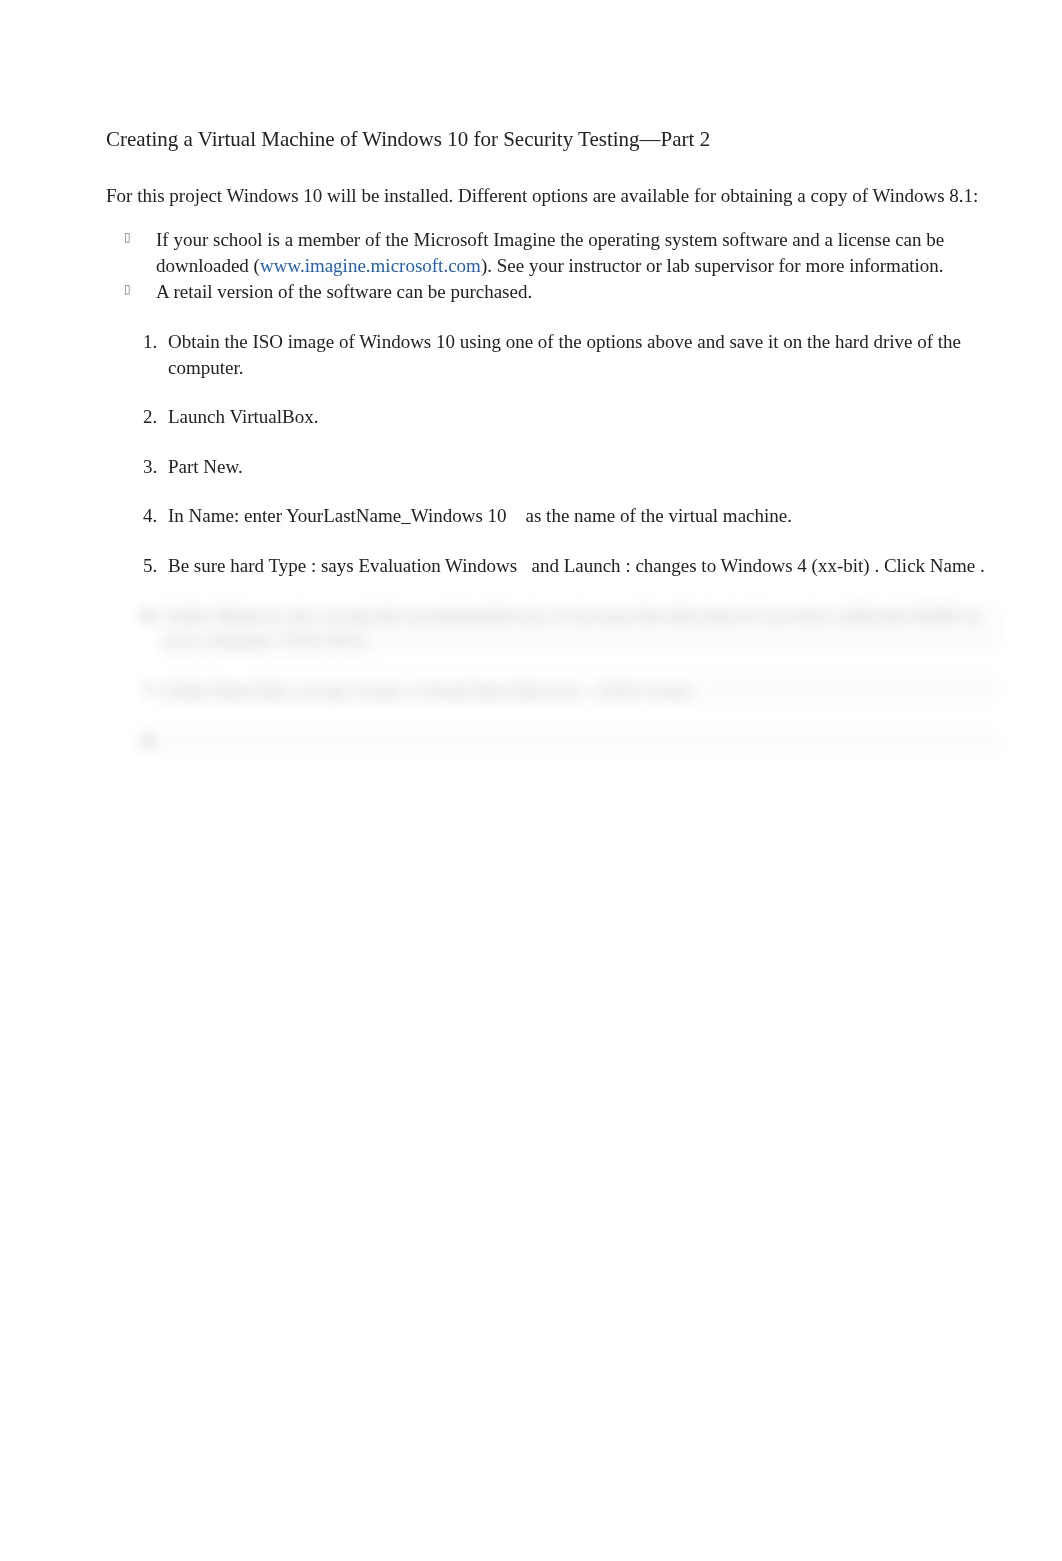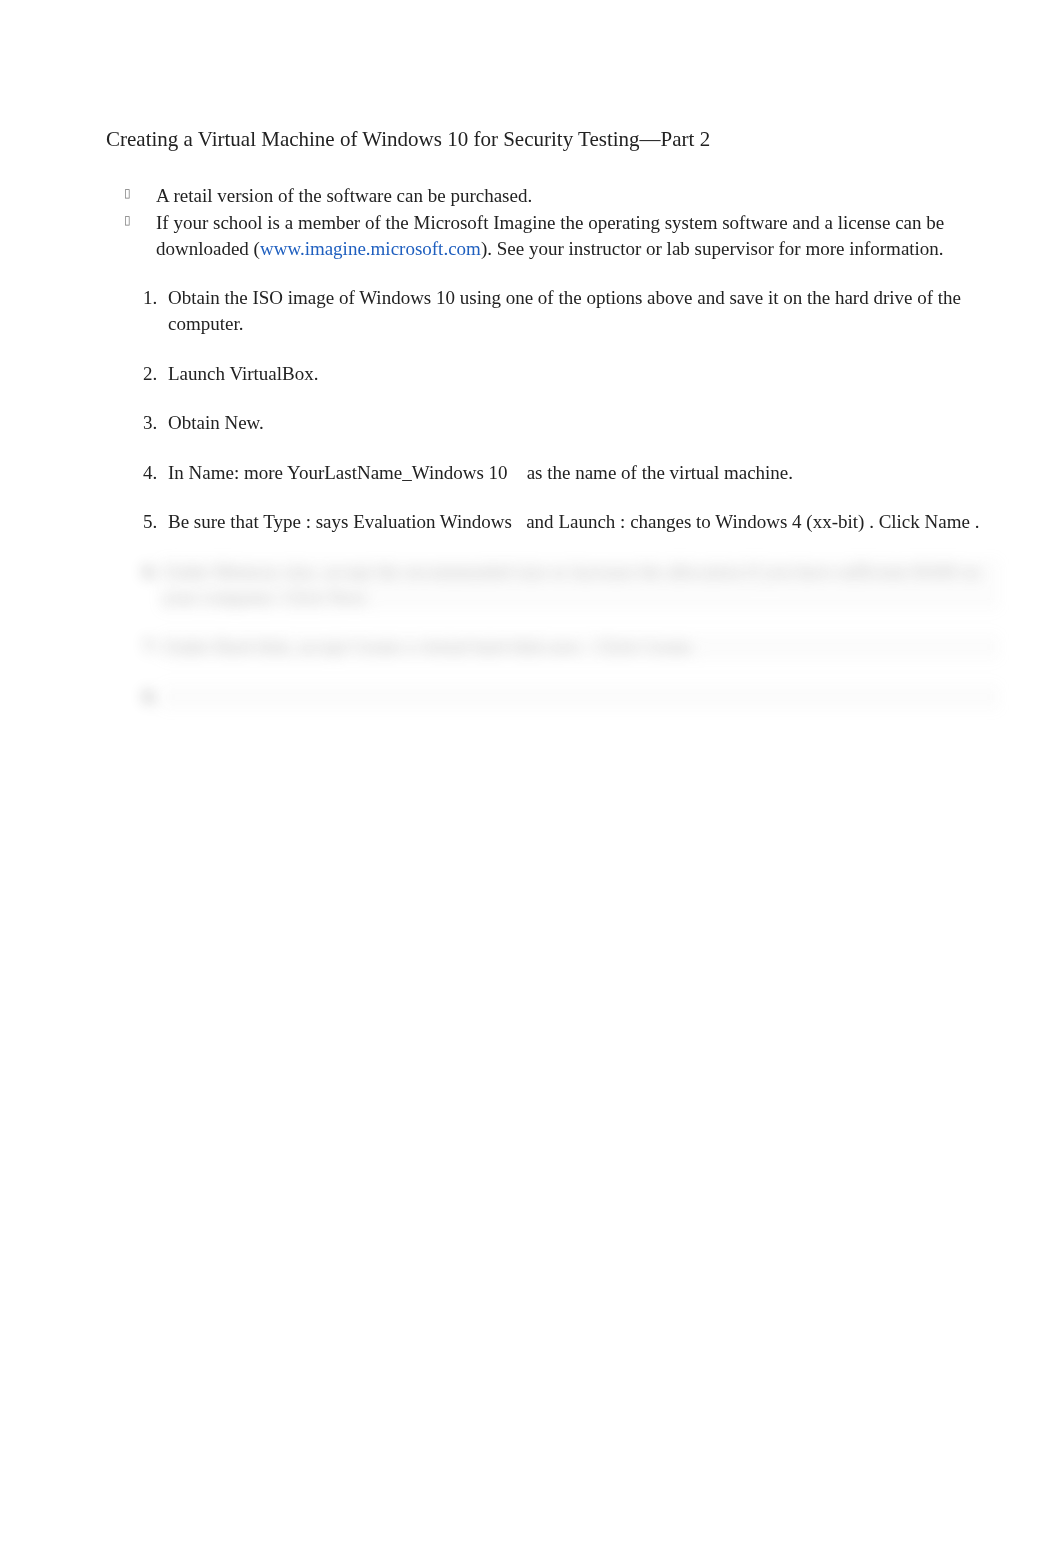--- a/index.html
+++ b/index.html
@@ -75,48 +75,49 @@
       background: rgba(200,200,200,0.10);
     }
   </style>
 </head>
 <body>
 
 <div class="page">
 
   <div class="title">Creating a Virtual Machine of Windows 10 for Security Testing—Part 2</div>
 
+  <p class="intro">For this project Windows 10 will be installed. Different options are available for obtaining a copy of Windows 8.1:</p>
 
   <ul class="bullets">
     <li>
-      <span>A retail version of the software can be purchased.</span>
+      <span>If your school is a member of the Microsoft Imagine the operating system software and a license can be downloaded (</span><a class="link">www.imagine.microsoft.com</a><span>). See your instructor or lab supervisor for more information.</span>
     </li>
     <li>
-      <span>If your school is a member of the Microsoft Imagine the operating system software and a license can be downloaded (</span><a class="link">www.imagine.microsoft.com</a><span>). See your instructor or lab supervisor for more information.</span>
+      <span>A retail version of the software can be purchased.</span>
     </li>
   </ul>
 
   <ol class="steps">
     <li>
       <div class="step-body">Obtain the ISO image of Windows 10 using one of the options above and save it on the hard drive of the computer.</div>
     </li>
     <li>
       <div class="step-body">Launch VirtualBox.</div>
     </li>
     <li>
-      <div class="step-body">Obtain New.</div>
+      <div class="step-body">Part New.</div>
     </li>
     <li>
       <div class="step-body">
-        <span>In </span><span>Name</span><span>: more </span><span>YourLastName_Windows 10</span>&nbsp;&nbsp;&nbsp;<span> as the name of the virtual machine.</span>
+        <span>In </span><span>Name</span><span>: enter </span><span>YourLastName_Windows 10</span>&nbsp;&nbsp;&nbsp;<span> as the name of the virtual machine.</span>
       </div>
     </li>
     <li>
       <div class="step-body">
-        <span>Be sure that </span><span>Type</span><span> : says </span><span>Evaluation Windows</span>&nbsp;&nbsp;<span> and </span><span>Launch</span><span> : changes to </span><span>Windows 4 (xx-bit)</span><span> . Click </span><span>Name</span><span> .</span>
+        <span>Be sure hard </span><span>Type</span><span> : says </span><span>Evaluation Windows</span>&nbsp;&nbsp;<span> and </span><span>Launch</span><span> : changes to </span><span>Windows 4 (xx-bit)</span><span> . Click </span><span>Name</span><span> .</span>
       </div>
     </li>
 
     <div class="blur-wrap">
       <li>
         <div class="step-body blur-text">Under Memory size, accept the recommended size or increase the allocation if you have sufficient RAM on your computer. Click Next.</div>
       </li>
       <li>
         <div class="step-body blur-text">Under Hard disk, accept Create a virtual hard disk now . Click Create.</div>
       </li>

